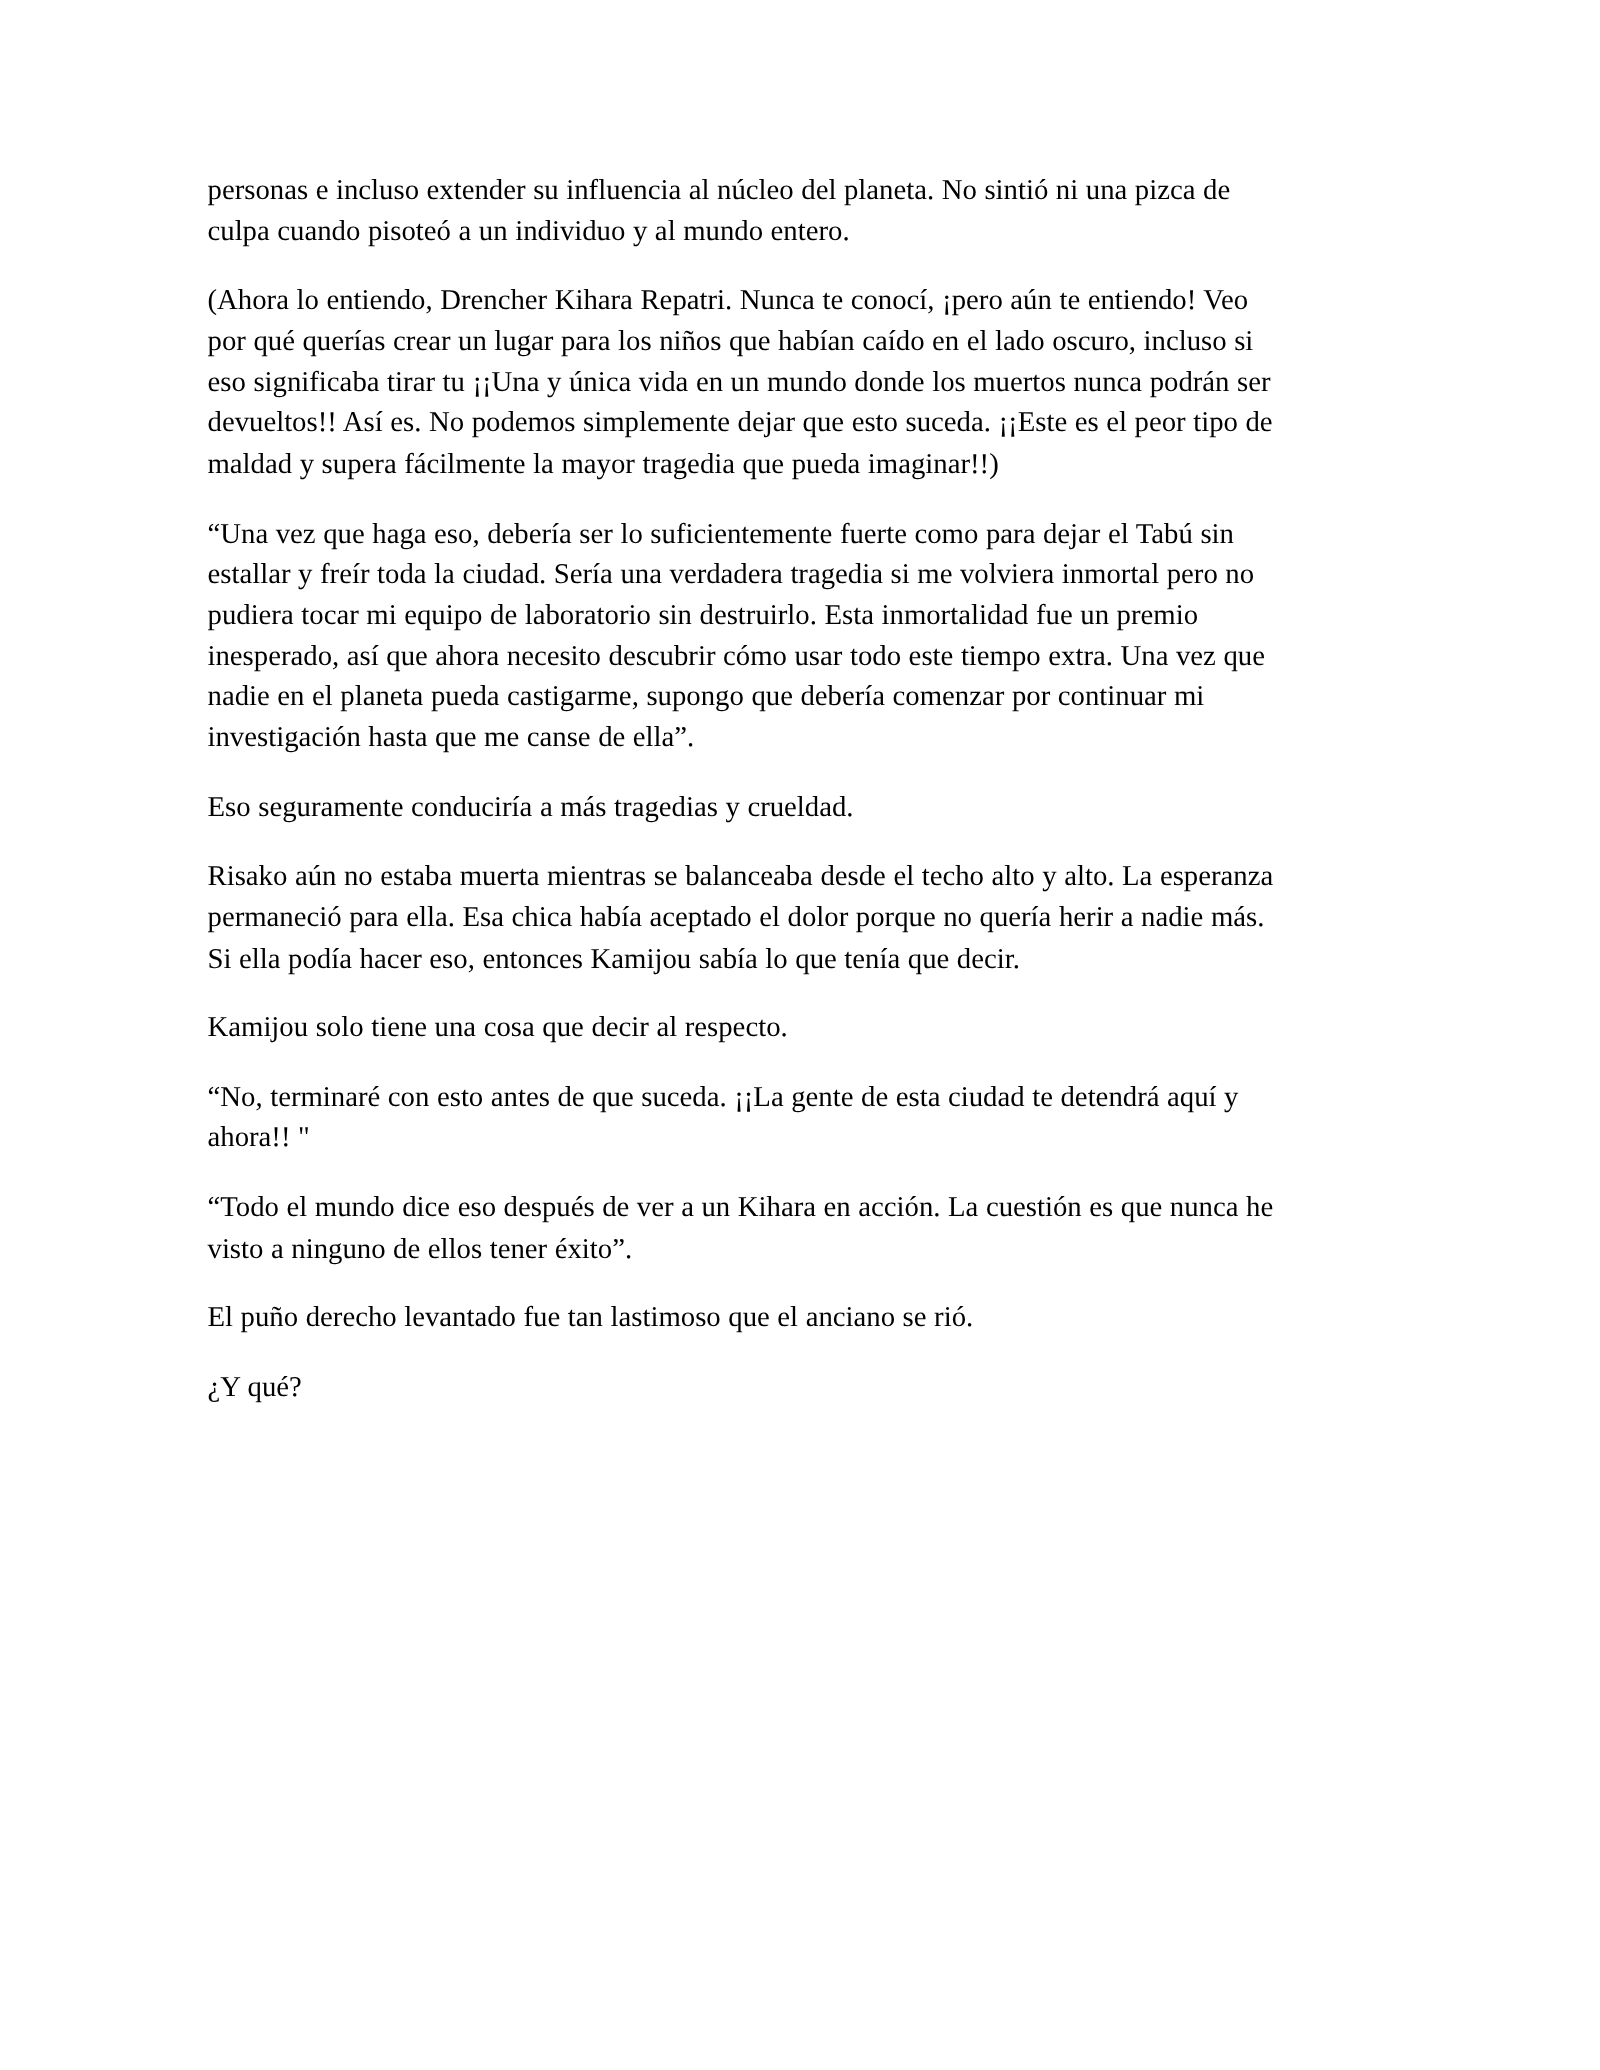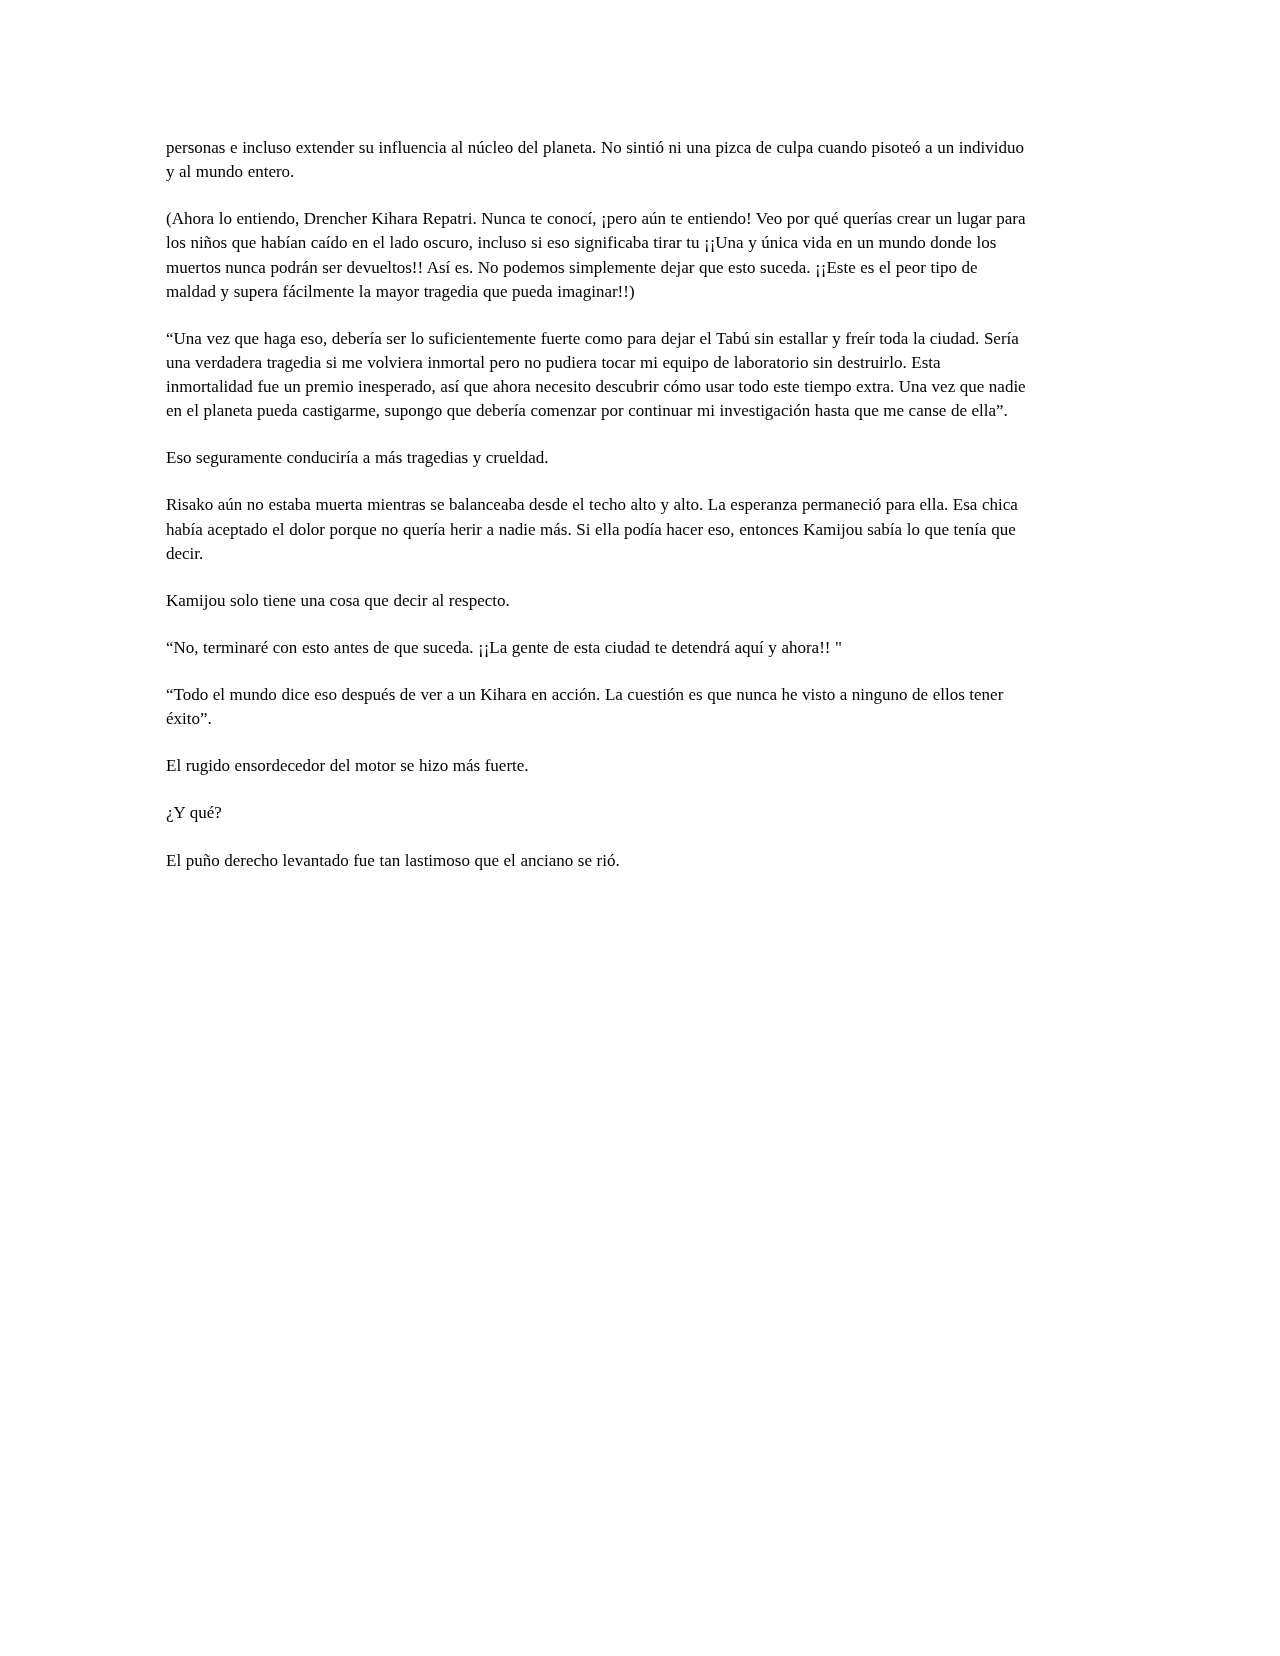--- a/index.html
+++ b/index.html
@@ -16,21 +16,21 @@
     overflow: hidden;
   }
   .content {
     position: absolute;
     left: 166px;
     top: 136px;
     width: 860px;
   }
   .para {
     font-family: "Liberation Serif", "DejaVu Serif", serif;
-    font-size: 17px;
+    font-size: 23px;
     line-height: 1.42;
     color: #000000;
     margin: 0 0 23px 0;
     text-align: left;
     word-spacing: 0.3px;
   }
   .para:last-child {
     margin-bottom: 0;
   }
 </style>
@@ -40,17 +40,16 @@
 <div class="page">
   <div class="content">
     <p class="para">personas e incluso extender su influencia al núcleo del planeta. No sintió ni una pizca de culpa cuando pisoteó a un individuo y al mundo entero.</p>
     <p class="para">(Ahora lo entiendo, Drencher Kihara Repatri. Nunca te conocí, ¡pero aún te entiendo! Veo por qué querías crear un lugar para los niños que habían caído en el lado oscuro, incluso si eso significaba tirar tu ¡¡Una y única vida en un mundo donde los muertos nunca podrán ser devueltos!! Así es. No podemos simplemente dejar que esto suceda. ¡¡Este es el peor tipo de maldad y supera fácilmente la mayor tragedia que pueda imaginar!!)</p>
     <p class="para">“Una vez que haga eso, debería ser lo suficientemente fuerte como para dejar el Tabú sin estallar y freír toda la ciudad. Sería una verdadera tragedia si me volviera inmortal pero no pudiera tocar mi equipo de laboratorio sin destruirlo. Esta inmortalidad fue un premio inesperado, así que ahora necesito descubrir cómo usar todo este tiempo extra. Una vez que nadie en el planeta pueda castigarme, supongo que debería comenzar por continuar mi investigación hasta que me canse de ella”.</p>
     <p class="para">Eso seguramente conduciría a más tragedias y crueldad.</p>
     <p class="para">Risako aún no estaba muerta mientras se balanceaba desde el techo alto y alto. La esperanza permaneció para ella. Esa chica había aceptado el dolor porque no quería herir a nadie más. Si ella podía hacer eso, entonces Kamijou sabía lo que tenía que decir.</p>
     <p class="para">Kamijou solo tiene una cosa que decir al respecto.</p>
     <p class="para">“No, terminaré con esto antes de que suceda. ¡¡La gente de esta ciudad te detendrá aquí y ahora!! "</p>
     <p class="para">“Todo el mundo dice eso después de ver a un Kihara en acción. La cuestión es que nunca he visto a ninguno de ellos tener éxito”.</p>
-    <p class="para">El rugido ensordecedor del motor se hizo más fuerte.</p>
+    <p class="para">El puño derecho levantado fue tan lastimoso que el anciano se rió.</p>
     <p class="para">¿Y qué?</p>
-    <p class="para">El puño derecho levantado fue tan lastimoso que el anciano se rió.</p>
   </div>
 </div>
 
 </body></html>

